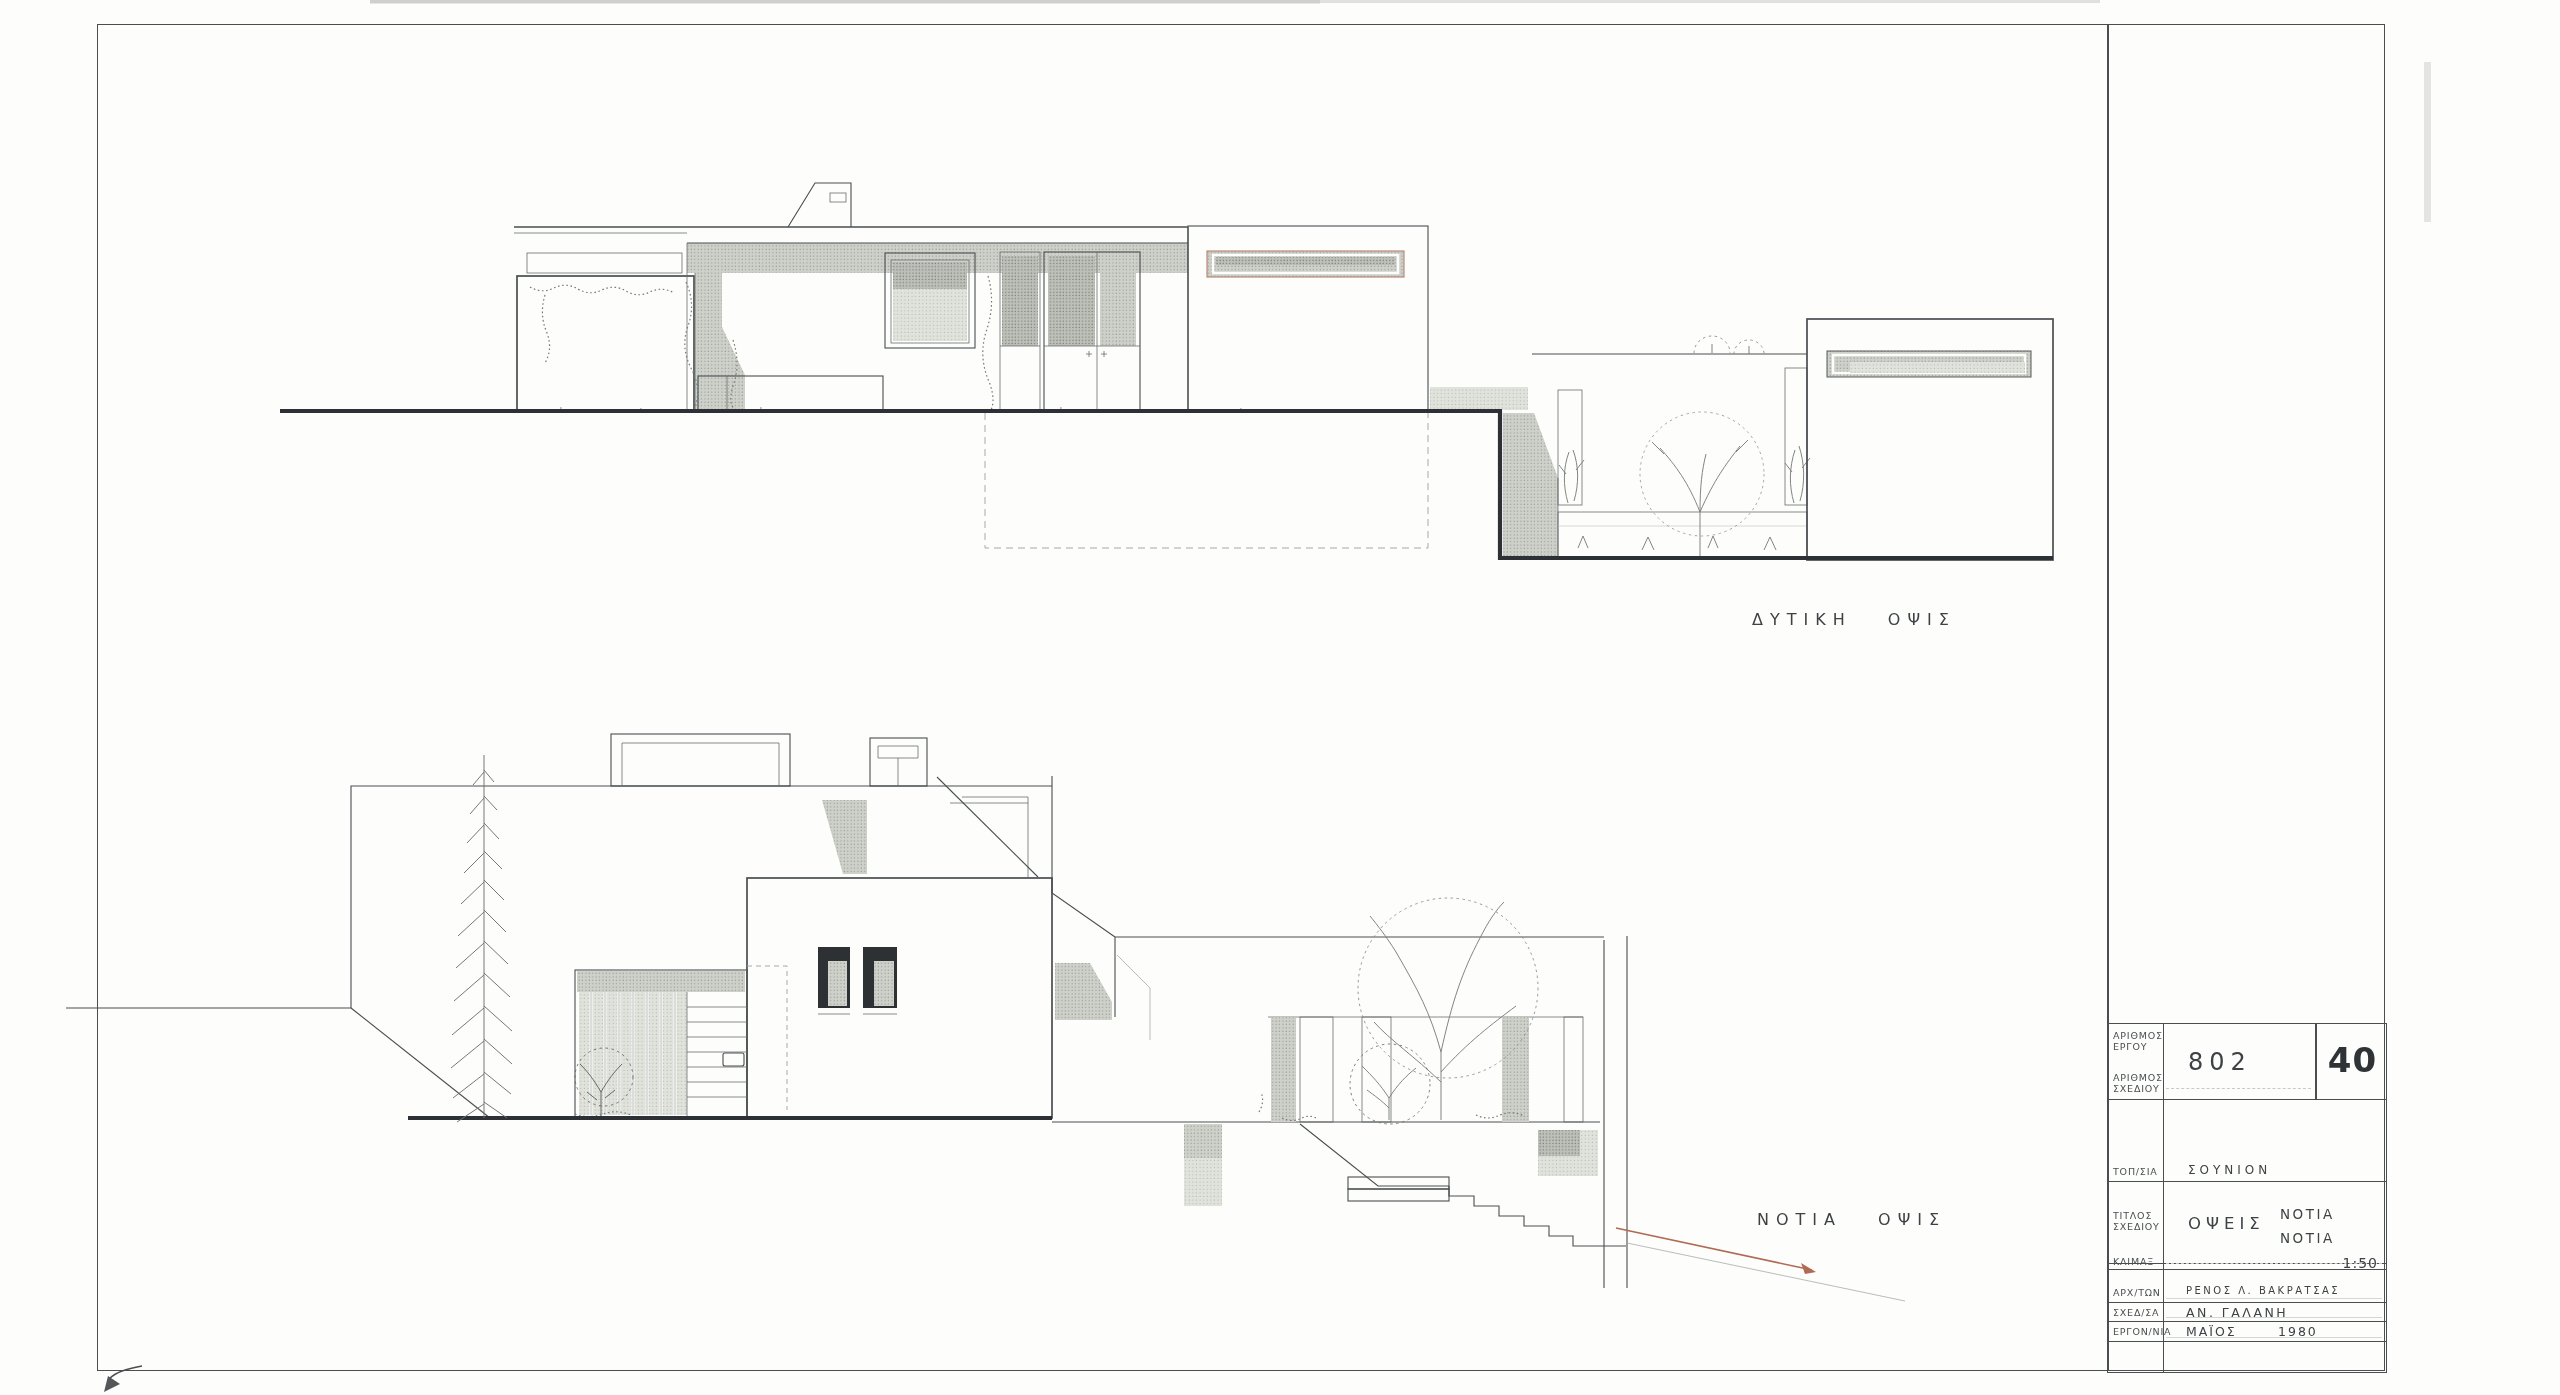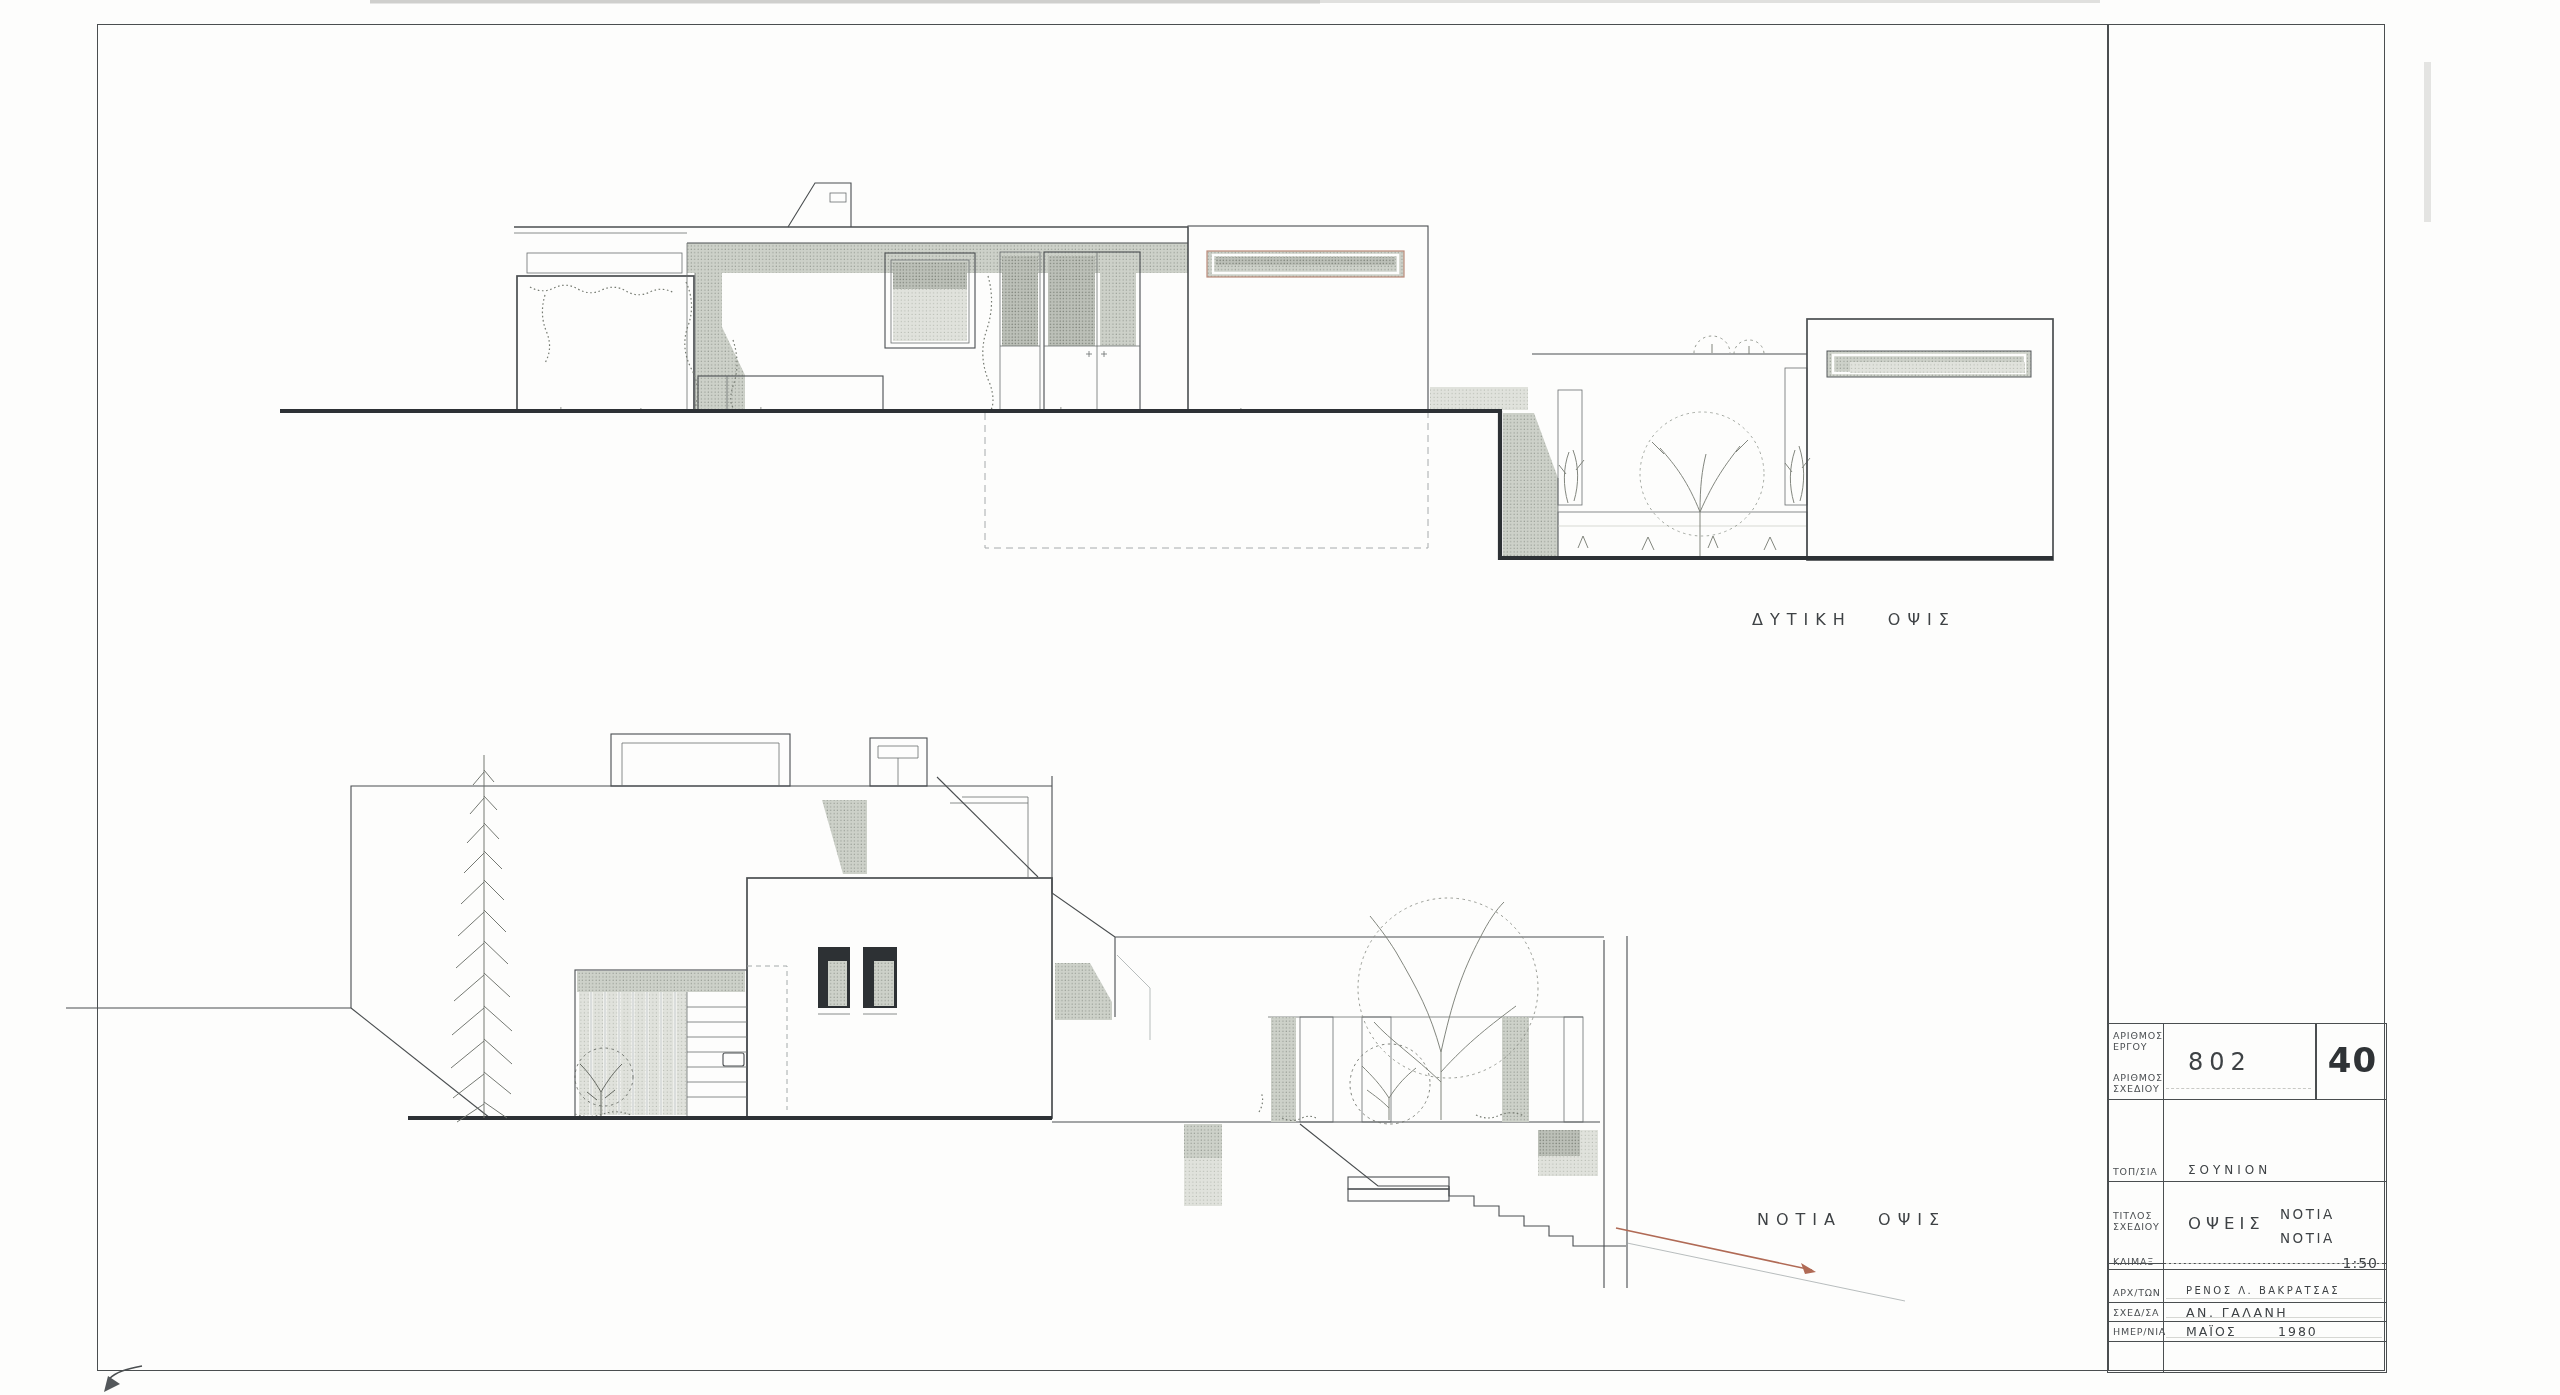--- a/index.html
+++ b/index.html
@@ -303,21 +303,21 @@
       <span style="position:absolute;left:78px;top:3px;font-size:10px;letter-spacing:2.5px;">ΡΕΝΟΣ Λ. ΒΑΚΡΑΤΣΑΣ</span>
     </div>
 
     <div class="tb-row r7">
       <span class="tb-label" style="top:4px;">ΣΧΕΔ/ΣΑ</span>
       <div class="pencil" style="left:58px;right:4px;bottom:3px;"></div>
       <span style="position:absolute;left:78px;top:2px;font-size:12.5px;letter-spacing:2.5px;">ΑΝ. ΓΑΛΑΝΗ</span>
     </div>
 
     <div class="tb-row r8">
-      <span class="tb-label" style="top:4px;">ΗΜΕΡ/ΝΙΑ</span>
+      <span class="tb-label" style="top:4px;">ΕΡΓΟΝ/ΝΙΑ</span>
       <div class="pencil" style="left:58px;right:4px;bottom:3px;"></div>
       <span style="position:absolute;left:78px;top:2px;font-size:12.5px;letter-spacing:2px;">ΜΑΪΟΣ</span>
       <span style="position:absolute;left:170px;top:2px;font-size:12.5px;letter-spacing:2px;">1980</span>
     </div>
 
     <div class="tb-row r9"></div>
   </div>
 </div>
 
 </body></html>

